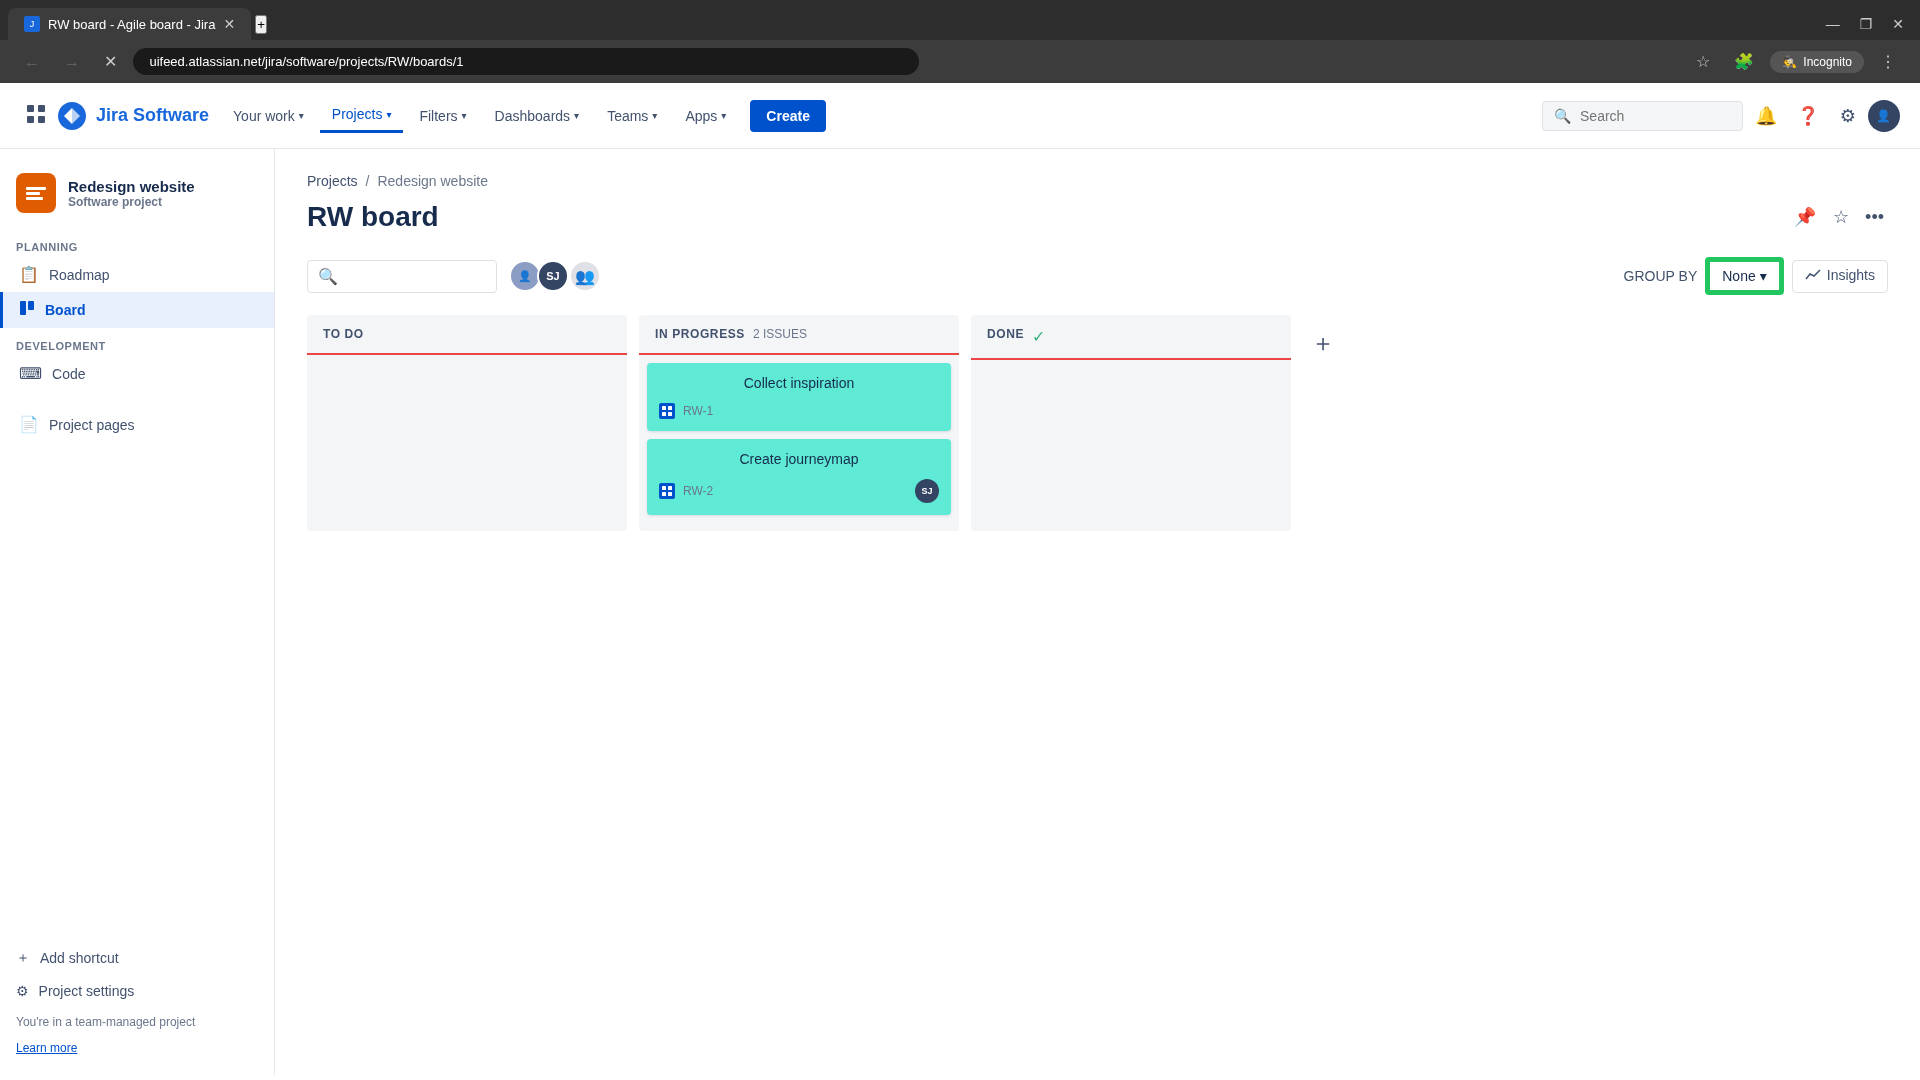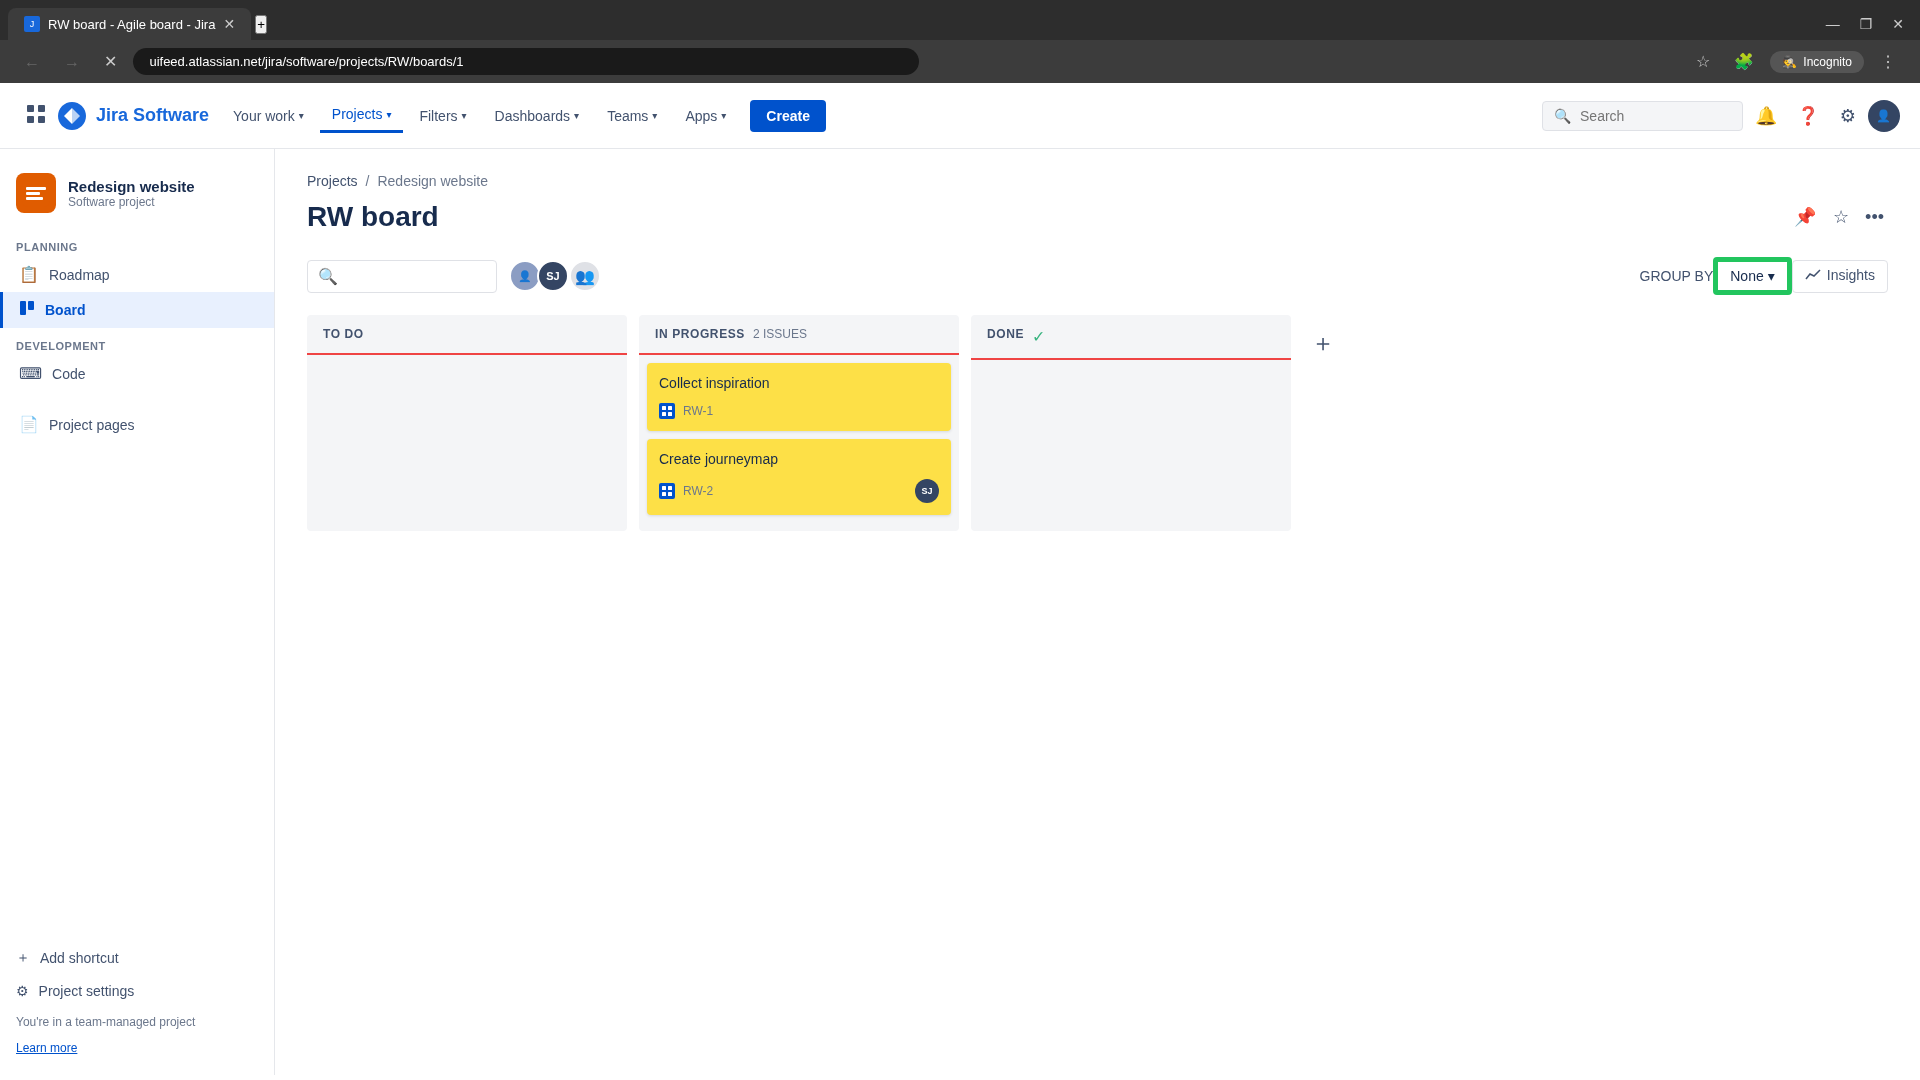--- a/index.html
+++ b/index.html
@@ -39,21 +39,21 @@
     .avatar-circle { width: 32px; height: 32px; border-radius: 50%; background: #344563; color: #fff; display: flex; align-items: center; justify-content: center; font-size: 12px; font-weight: 600; cursor: pointer; }
 
     
     .main-area { display: flex; flex: 1; overflow: hidden; }
 
     
     .sidebar { width: 275px; min-width: 275px; background: #fff; border-right: 1px solid #e5e7eb; padding: 16px 0; display: flex; flex-direction: column; overflow-y: auto; }
     .project-header { display: flex; align-items: center; gap: 12px; padding: 8px 16px 16px; }
     .project-icon { width: 40px; height: 40px; background: #e05c00; border-radius: 8px; display: flex; align-items: center; justify-content: center; color: #fff; font-size: 16px; font-weight: 700; }
     .project-info .project-name { font-size: 15px; font-weight: 600; color: #172b4d; }
-    .project-info .project-type { font-size: 12px; color: #6b778c; }
+    .project-info .project-type { font-size: 12px; color: #6b778c; font-weight: bold; }
 
     .sidebar-section-label { padding: 12px 16px 4px; font-size: 11px; font-weight: 700; color: #6b778c; text-transform: uppercase; letter-spacing: 0.05em; }
     .sidebar-item { display: flex; align-items: center; gap: 10px; padding: 8px 16px; color: #42526e; font-size: 14px; cursor: pointer; border-left: 3px solid transparent; }
     .sidebar-item.active { background: #e8f0fe; color: #0052cc; border-left: 3px solid #0052cc; font-weight: 600; }
     .sidebar-item .icon { font-size: 16px; color: #42526e; }
     .sidebar-item.active .icon { color: #0052cc; }
 
     .sidebar-spacer { flex: 1; }
     .sidebar-bottom-item { padding: 8px 16px; color: #42526e; font-size: 14px; cursor: pointer; display: flex; align-items: center; gap: 10px; }
     .team-managed-text { padding: 8px 16px; font-size: 12px; color: #6b778c; }
@@ -66,34 +66,34 @@
     .page-title { font-size: 28px; font-weight: 700; color: #172b4d; margin-bottom: 20px; }
 
     
     .board-toolbar { display: flex; align-items: center; gap: 12px; margin-bottom: 20px; }
     .board-search { display: flex; align-items: center; gap: 8px; background: #fff; border: 1px solid #dfe1e6; border-radius: 4px; padding: 6px 10px; min-width: 180px; }
     .board-search input { background: none; border: none; outline: none; font-size: 14px; color: #172b4d; width: 140px; }
     .avatar-group { display: flex; align-items: center; gap: -4px; }
     .avatar-sm { width: 32px; height: 32px; border-radius: 50%; border: 2px solid #fff; display: flex; align-items: center; justify-content: center; font-size: 11px; font-weight: 600; cursor: pointer; margin-left: -4px; }
     .avatar-sm:first-child { margin-left: 0; }
     .avatar-add { width: 32px; height: 32px; border-radius: 50%; background: #dfe1e6; display: flex; align-items: center; justify-content: center; font-size: 16px; color: #6b778c; cursor: pointer; border: 2px solid #fff; }
-    .group-by-area { margin-left: auto; display: flex; align-items: center; font-size: 14px; color: #42526e; }
+    .group-by-area { margin-left: auto; display: flex; align-items: center; gap: 8px; font-size: 14px; color: #42526e; }
     .group-by-select { display: flex; align-items: center; gap: 4px; background: #fff; border: 5px solid #22c55e; border-radius: 4px; padding: 6px 12px; cursor: pointer; font-size: 14px; color: #172b4d; }
     .insights-btn { display: flex; align-items: flex-start; gap: 6px; background: #fff; border: 1px solid #dfe1e6; border-radius: 4px; padding: 6px 12px; cursor: pointer; font-size: 14px; color: #42526e; }
     .board-action-btn { background: none; border: none; cursor: pointer; color: #42526e; font-size: 18px; padding: 4px; }
 
     
     .board { display: flex; gap: 0; flex: 1; overflow-x: auto; }
     .board-column { width: 320px; min-width: 320px; background: #f4f5f7; border-radius: 4px; margin-right: 12px; display: flex; flex-direction: column; max-height: 620px; }
     .column-header { padding: 12px 16px; display: flex; align-items: flex-start; gap: 8px; border-bottom: 2px solid #ef4444; }
     .column-title { font-size: 12px; font-weight: 700; color: #42526e; text-transform: uppercase; letter-spacing: 0.05em; }
     .column-count { font-size: 12px; color: #6b778c; }
     .column-done-icon { color: #36b37e; font-size: 16px; }
     .column-body { padding: 8px; flex: 1; overflow-y: auto; }
-    .card { background: #fde047; border-radius: 4px; padding: 12px; margin-bottom: 8px; box-shadow: 0 1px 3px rgba(9,30,66,0.13); cursor: pointer; }
+    .card { background: #5eead4; border-radius: 4px; padding: 12px; margin-bottom: 8px; box-shadow: 0 1px 3px rgba(9,30,66,0.13); cursor: pointer; text-align: center; }
     .card-title { font-size: 14px; color: #172b4d; margin-bottom: 12px; font-weight: 400; }
     .card-footer { display: flex; align-items: center; gap: 8px; }
     .card-type-icon { width: 16px; height: 16px; background: #0052cc; border-radius: 2px; display: flex; align-items: center; justify-content: center; font-size: 10px; color: #fff; }
     .card-id { font-size: 12px; color: #6b778c; }
     .card-avatar { width: 24px; height: 24px; border-radius: 50%; background: #344563; color: #fff; display: flex; align-items: center; justify-content: center; font-size: 9px; font-weight: 600; margin-left: auto; }
     .add-column-btn { width: 40px; min-width: 40px; display: flex; align-items: flex-start; padding-top: 12px; justify-content: center; cursor: pointer; color: #42526e; font-size: 24px; background: none; border: none; }
 
     
     .nav-item.projects-active { color: #0052cc; border-bottom: 3px solid #0052cc; border-radius: 0; }
   </style>

